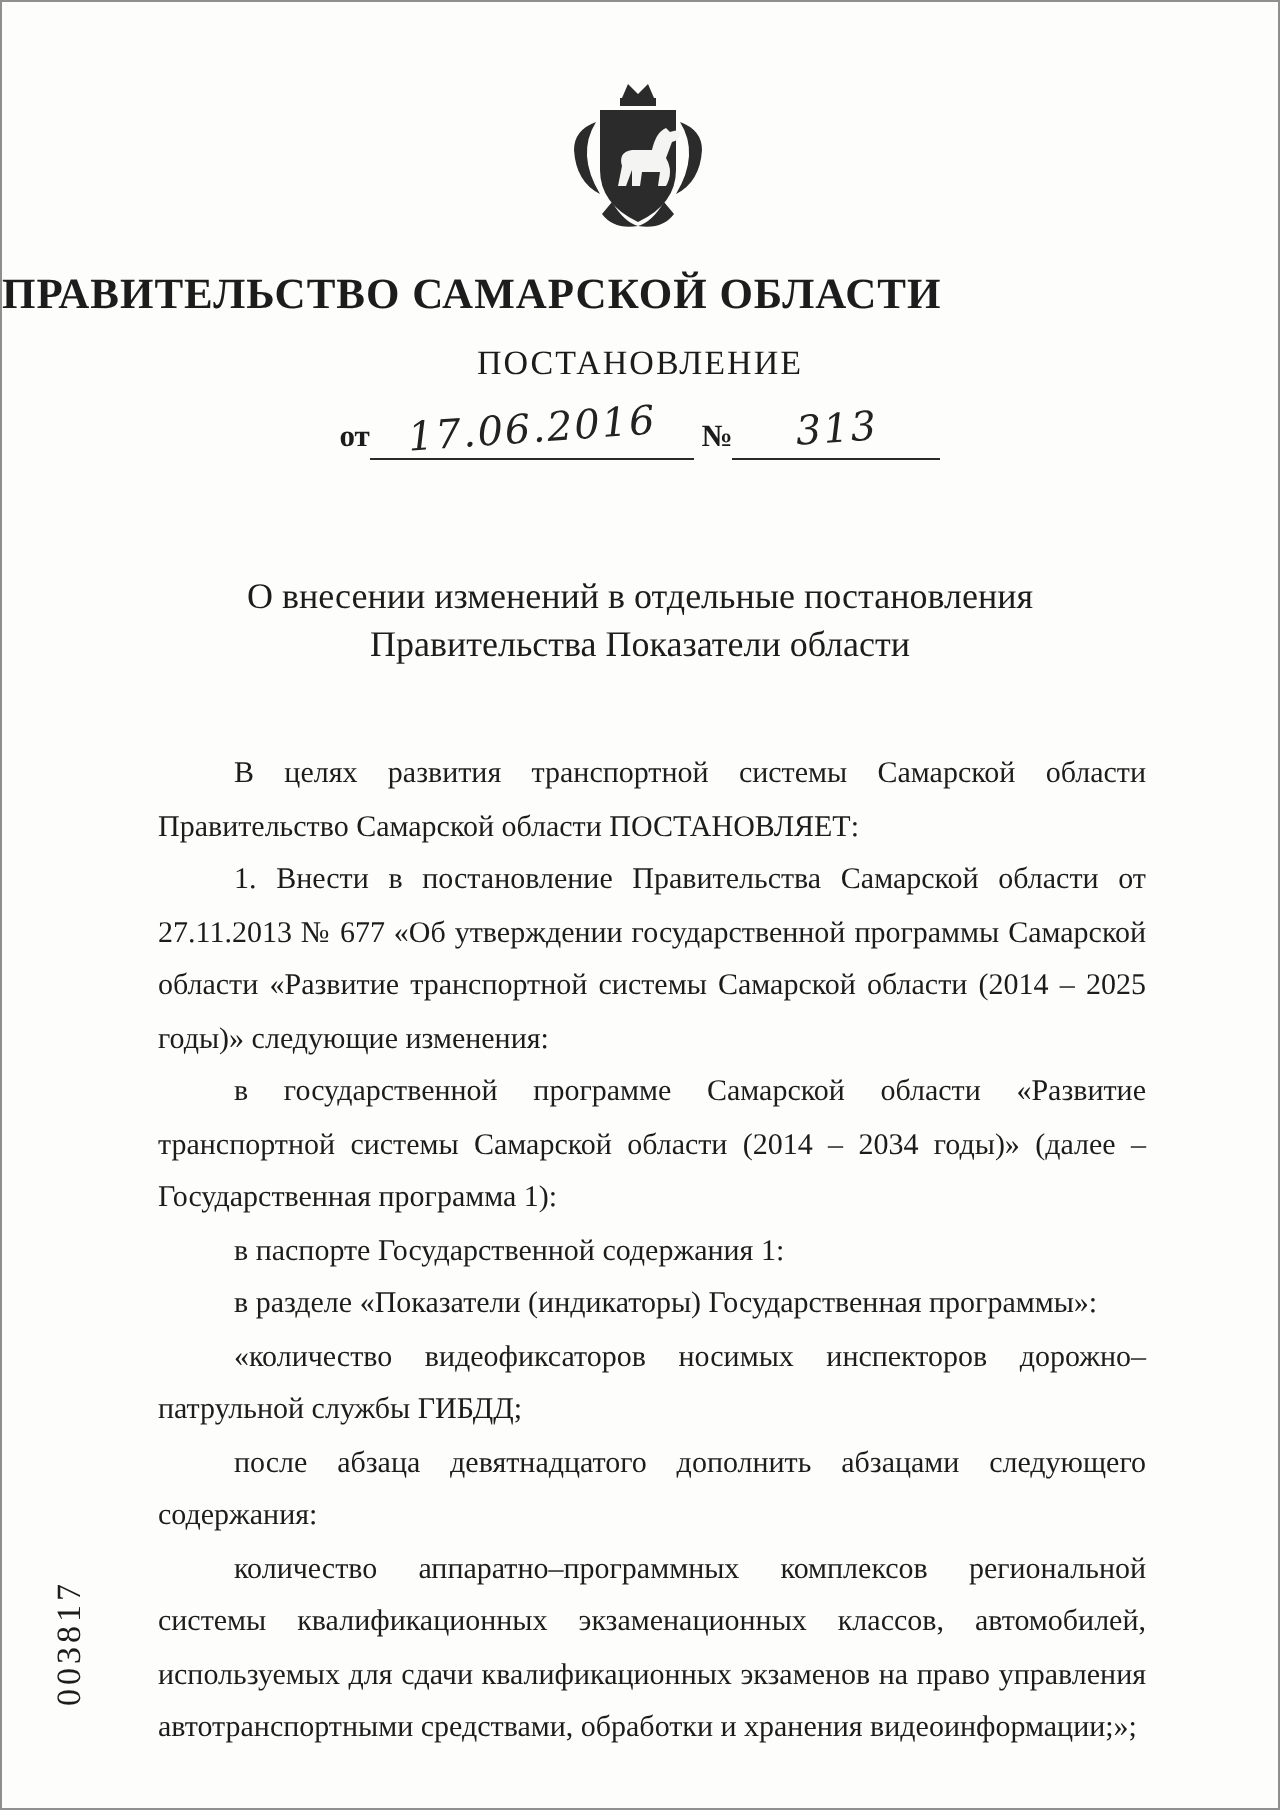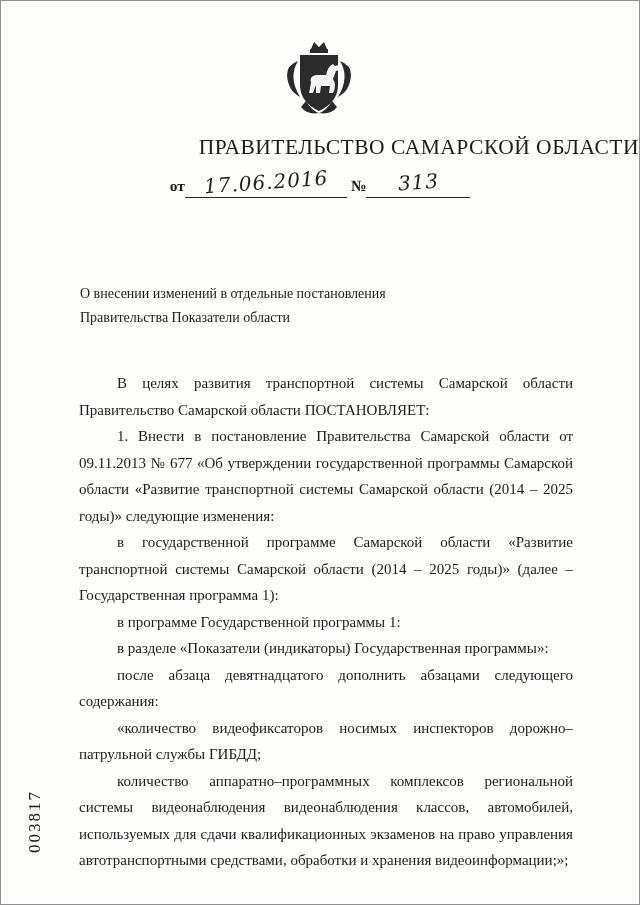--- a/index.html
+++ b/index.html
@@ -21,23 +21,23 @@
   .coat {
     margin: 38px auto 0 auto;
     width: 76px;
     height: 82px;
     display: flex;
     align-items: center;
     justify-content: center;
   }
   .org-name {
     margin: 14px 0 0 0;
-    text-align: right;
+    text-align: left;
     font-size: 21.5px;
-    font-weight: normal;
+    font-weight: bold;
     letter-spacing: 0.5px;
   }
   .doc-type {
     margin: 12px 0 0 0;
     text-align: center;
     font-size: 17px;
     font-weight: normal;
     letter-spacing: 1px;
   }
   .dateline {
@@ -58,23 +58,23 @@
   .hand {
     display: inline-block;
     font-family: "DejaVu Serif", serif;
     font-style: italic;
     font-size: 20px;
     color: #222;
     transform: rotate(-4deg) translateY(-2px);
     letter-spacing: 1px;
   }
   .doc-title {
-    margin: 84px auto 0 auto;
-    text-align: left;
-    font-size: 14px;
+    margin: 56px auto 0 auto;
+    text-align: center;
+    font-size: 18px;
     line-height: 24px;
     width: 480px;
   }
   .body-text {
     margin: 40px 66px 0 78px;
     font-size: 15px;
     line-height: 26.5px;
     text-align: justify;
   }
   .body-text p {
@@ -112,35 +112,36 @@
       <path d="M50 62 q-6 10 -13 12 q12 2 18 -6 z" fill="#2b2b2b"></path>
 
       <path d="M18 16 h38 v30 q0 17 -19 26 q-19 -9 -19 -26 z" fill="#2b2b2b"></path>
 
       <path d="M27 54 l2 -10 q-2 -7 5 -8 l10 0 q2 -9 7 -11 l2 2 q5 -2 5 1 q0 3 -4 4 l-3 8 q4 7 0 14 l-4 0 1 -7 -9 0 -1 7 -4 0 0 -8 -3 8 z" fill="#f4f4f2"></path>
     </svg>
   </div>
 
   <h1 class="org-name">ПРАВИТЕЛЬСТВО САМАРСКОЙ ОБЛАСТИ</h1>
 
+  <h2 class="doc-type">ПОСТАНОВЛЕНИЕ</h2>
 
   <div class="dateline">
     <span class="prefix">от</span><span class="fill-line date"><span class="hand">17.06.2016</span></span>
     <span class="prefix">№</span><span class="fill-line num"><span class="hand">313</span></span>
   </div>
 
   <div class="doc-title">
     <div>О внесении изменений в отдельные постановления</div>
     <div>Правительства Показатели области</div>
   </div>
 
   <div class="body-text">
     <p>В целях развития транспортной системы Самарской области Правительство Самарской области ПОСТАНОВЛЯЕТ:</p>
-    <p>1. Внести в постановление Правительства Самарской области от 09.11.2013 № 677 «Об утверждении государственной программы Самарской области «Развитие транспортной системы Самарской области (2014 – 2025 годы)» следующие изменения:</p>
-    <p>в государственной программе Самарской области «Развитие транспортной системы Самарской области (2014 – 2025 годы)» (далее – Государственная программа 1):</p>
-    <p>в программе Государственной программы 1:</p>
+    <p>1. Внести в постановление Правительства Самарской области от 27.11.2013 № 677 «Об утверждении государственной программы Самарской области «Развитие транспортной системы Самарской области (2014 – 2025 годы)» следующие изменения:</p>
+    <p>в государственной программе Самарской области «Развитие транспортной системы Самарской области (2014 – 2034 годы)» (далее – Государственная программа 1):</p>
+    <p>в паспорте Государственной содержания 1:</p>
     <p>в разделе «Показатели (индикаторы) Государственная программы»:</p>
+    <p>«количество видеофиксаторов носимых инспекторов дорожно–патрульной службы ГИБДД;</p>
     <p>после абзаца девятнадцатого дополнить абзацами следующего содержания:</p>
-    <p>«количество видеофиксаторов носимых инспекторов дорожно–патрульной службы ГИБДД;</p>
-    <p>количество аппаратно–программных комплексов региональной системы видеонаблюдения видеонаблюдения классов, автомобилей, используемых для сдачи квалификационных экзаменов на право управления автотранспортными средствами, обработки и хранения видеоинформации;»;</p>
+    <p>количество аппаратно–программных комплексов региональной системы квалификационных экзаменационных классов, автомобилей, используемых для сдачи квалификационных экзаменов на право управления автотранспортными средствами, обработки и хранения видеоинформации;»;</p>
   </div>
 
 </div>
 
 </body></html>

